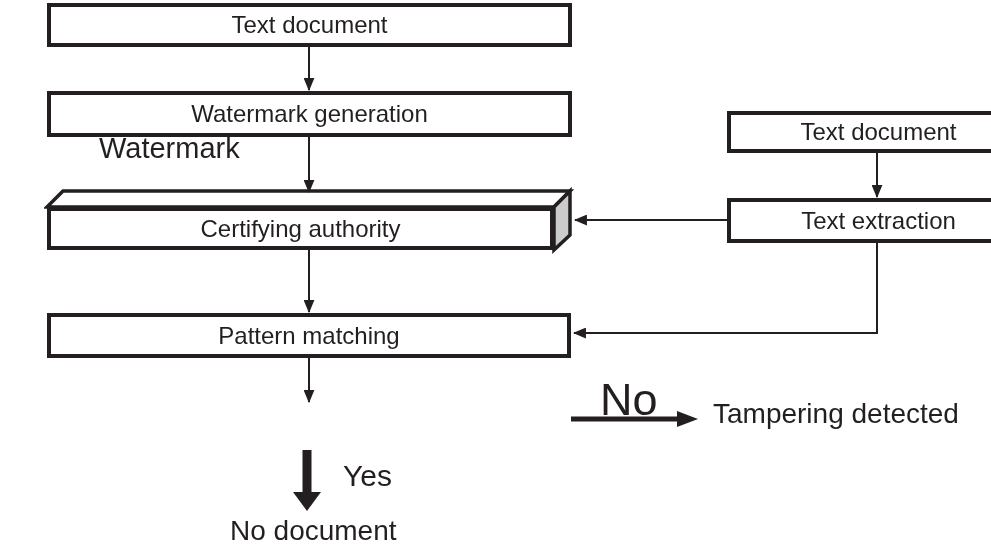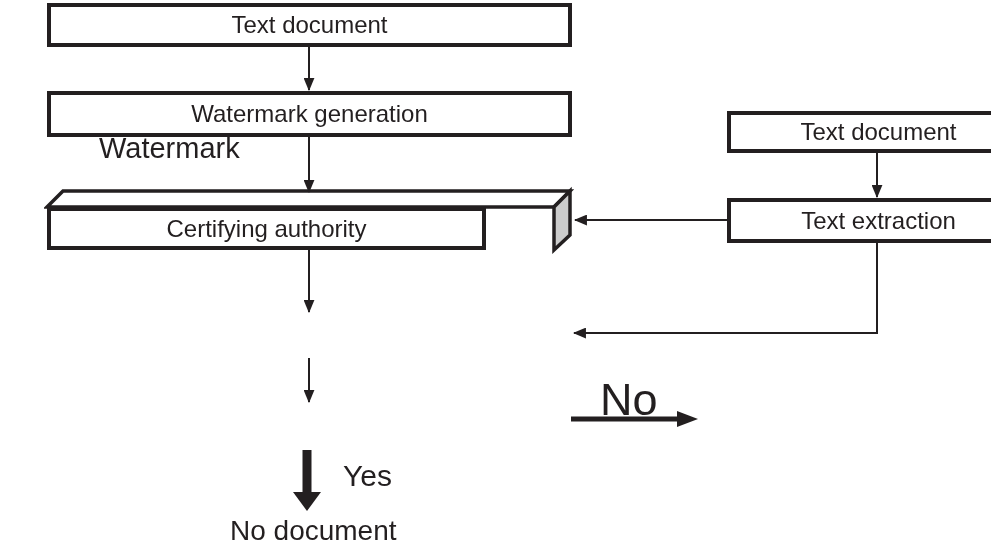--- a/index.html
+++ b/index.html
@@ -11,21 +11,21 @@
   .box {
     position:absolute; box-sizing:border-box;
     border:4px solid #231f20; background:#ffffff;
     display:flex; align-items:center; justify-content:center;
     font-size:24px; line-height:1; white-space:nowrap;
   }
   .lbl { position:absolute; white-space:nowrap; line-height:1; }
 
   #b-doc-src  { left:3px;   top:3px;   width:525px; height:44px; }
   #b-wm-gen   { left:3px;   top:91px;  width:525px; height:46px; }
-  #b-ca       { left:3px;   top:207px; width:439px; height:43px; }
+  #b-ca       { left:3px;   top:207px; width:507px; height:43px; }
   #b-pattern  { left:3px;   top:313px; width:524px; height:45px; }
   #b-if       { left:3px;   top:403px; width:524px; height:47px; }
   #b-doc-in   { left:683px; top:111px; width:303px; height:42px; }
   #b-extract  { left:683px; top:198px; width:303px; height:45px; }
 
   #l-watermark { left:55px;  top:134px; font-size:29px; }
   #l-yes       { left:299px; top:461px; font-size:30px; }
   #l-no        { left:556px; top:377px; font-size:45px; }
   #l-notamper  { left:186px; top:517px; font-size:28px; }
   #l-tamper    { left:669px; top:400px; font-size:28px; }
@@ -64,28 +64,30 @@
     <line class="thick9" x1="263" y1="450" x2="263" y2="493"></line>
     <polygon class="head" points="263,511 249,492 277,492"></polygon>
   </svg>
 
   <div class="box" id="b-doc-src">Text document</div>
 
   <div class="box" id="b-wm-gen">Watermark generation</div>
 
   <div class="box" id="b-ca">Certifying authority</div>
 
+  <div class="box" id="b-pattern">Pattern matching</div>
 
 
   <div class="box" id="b-doc-in">Text document</div>
 
   <div class="box" id="b-extract">Text extraction</div>
 
   <div class="lbl" id="l-watermark">Watermark</div>
 
   <div class="lbl" id="l-no">No</div>
 
   <div class="lbl" id="l-yes">Yes</div>
 
+  <div class="lbl" id="l-tamper">Tampering detected</div>
 
   <div class="lbl" id="l-notamper">No document</div>
 
 </div>
 
 </body></html>

